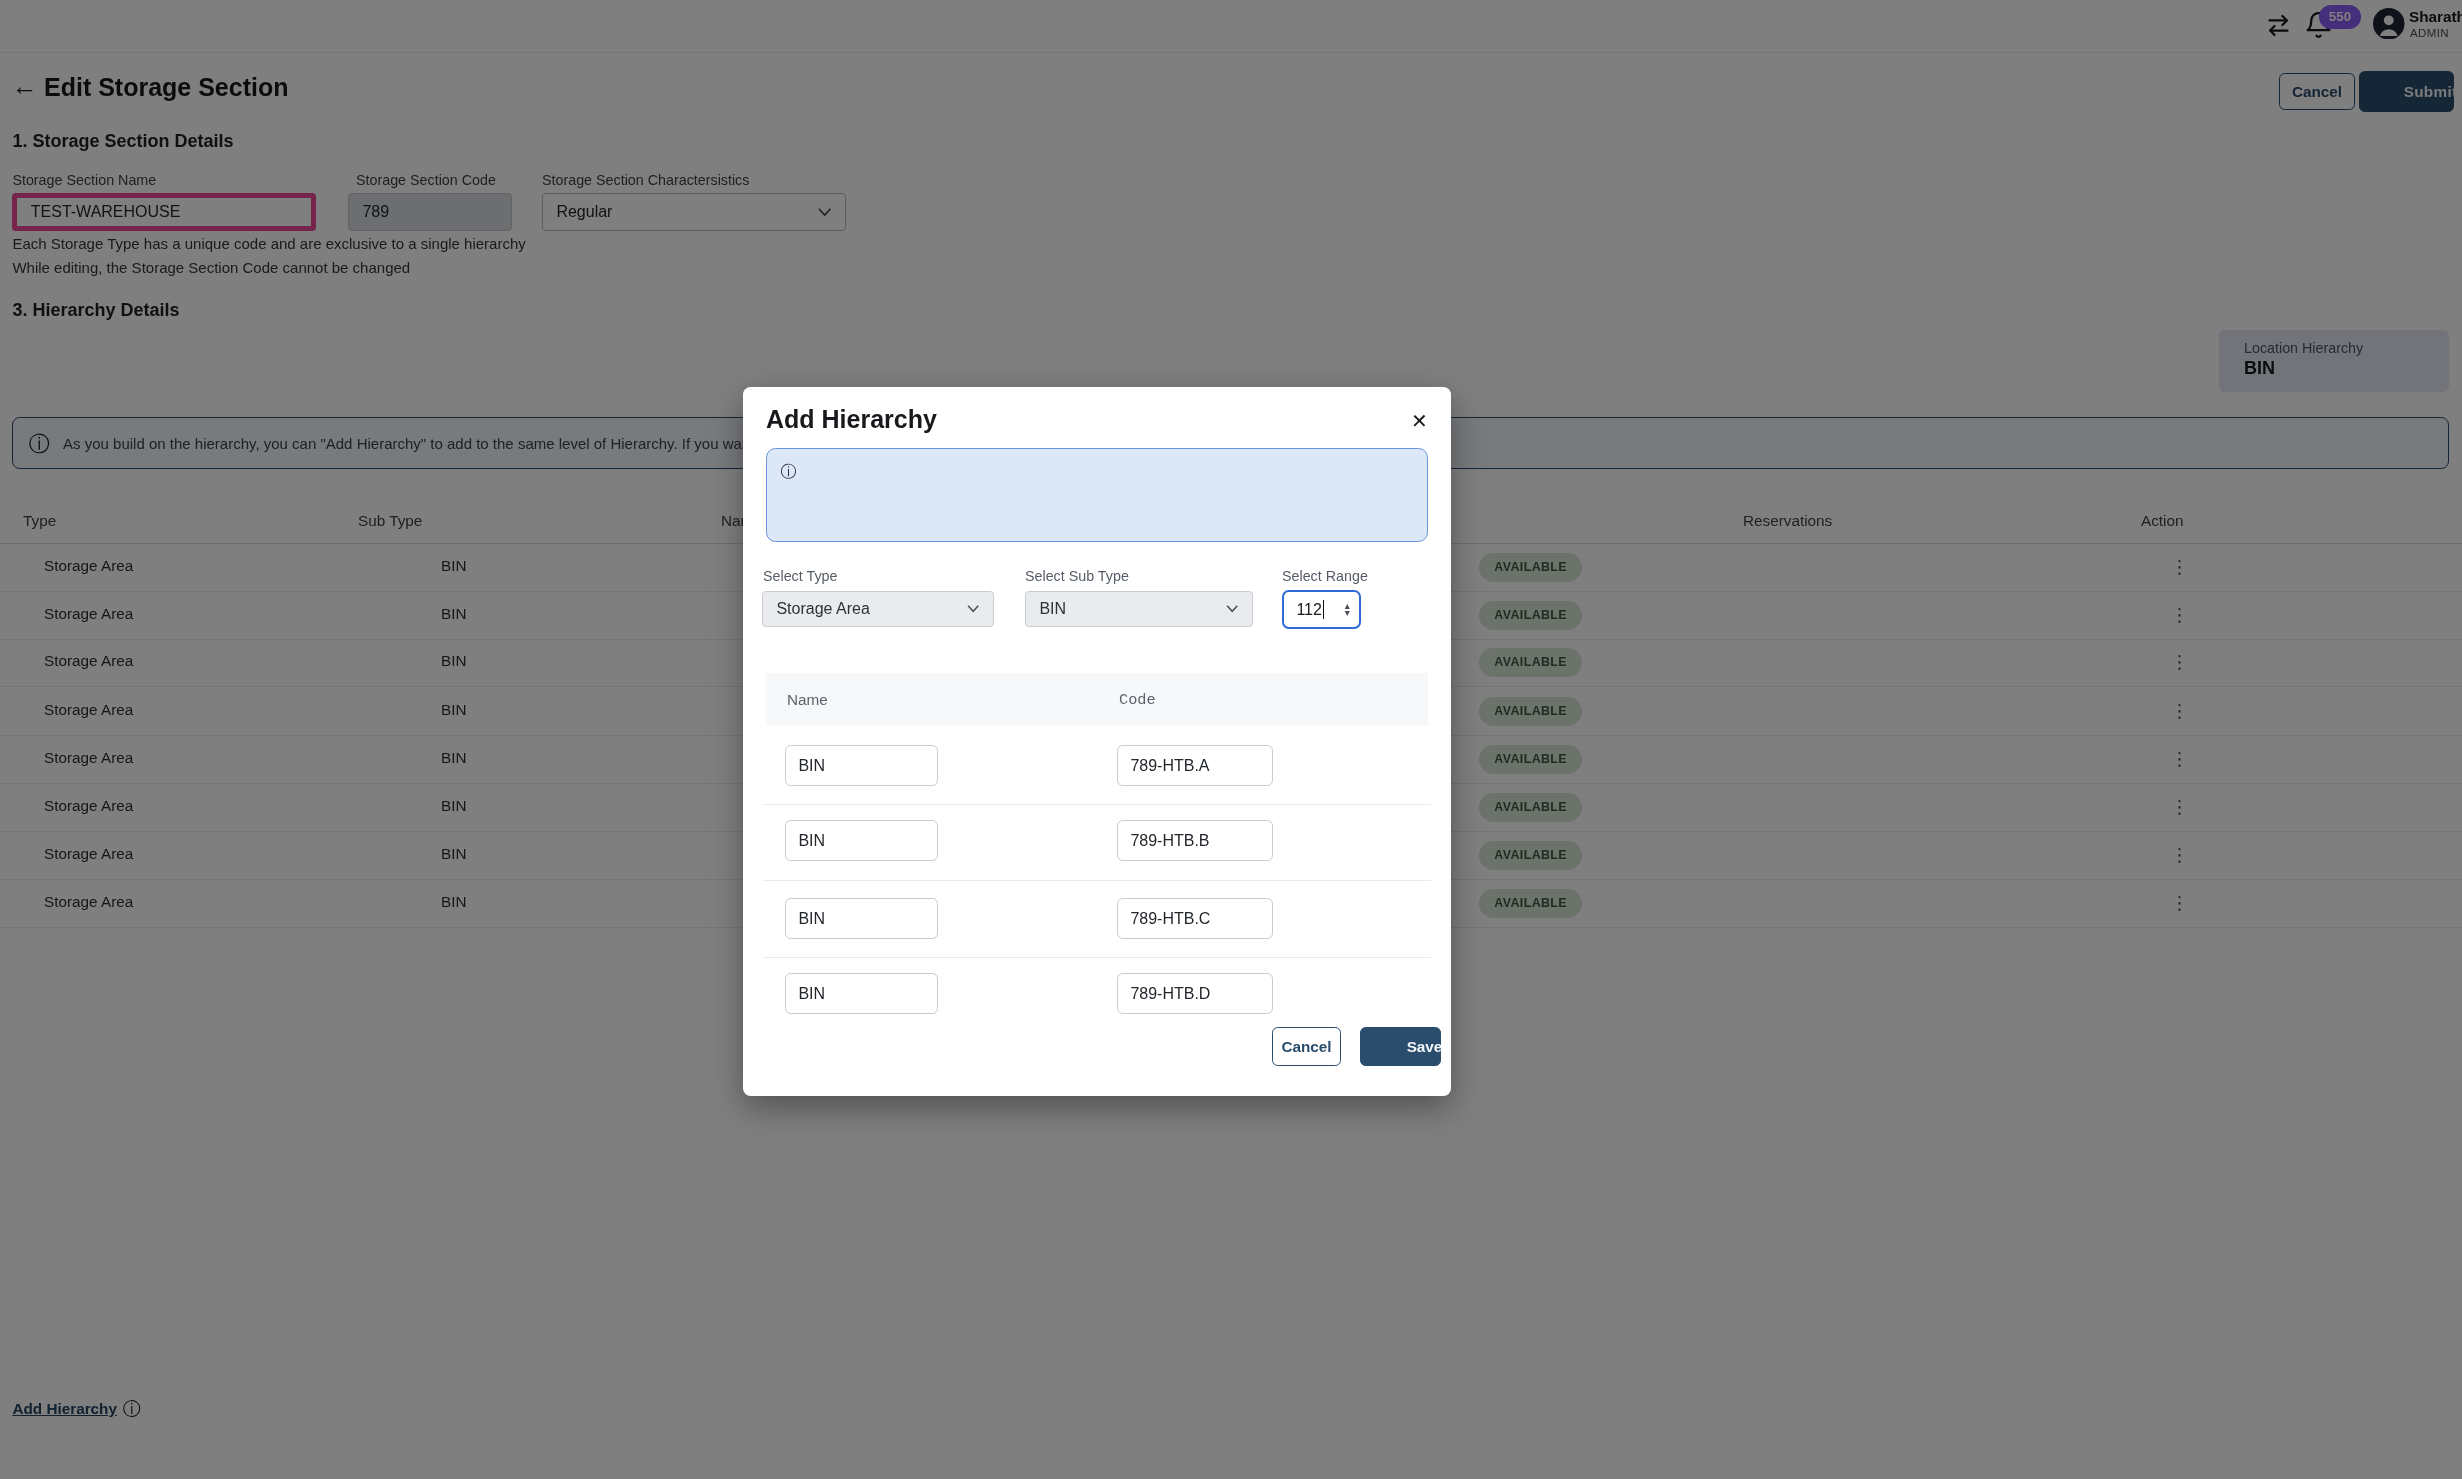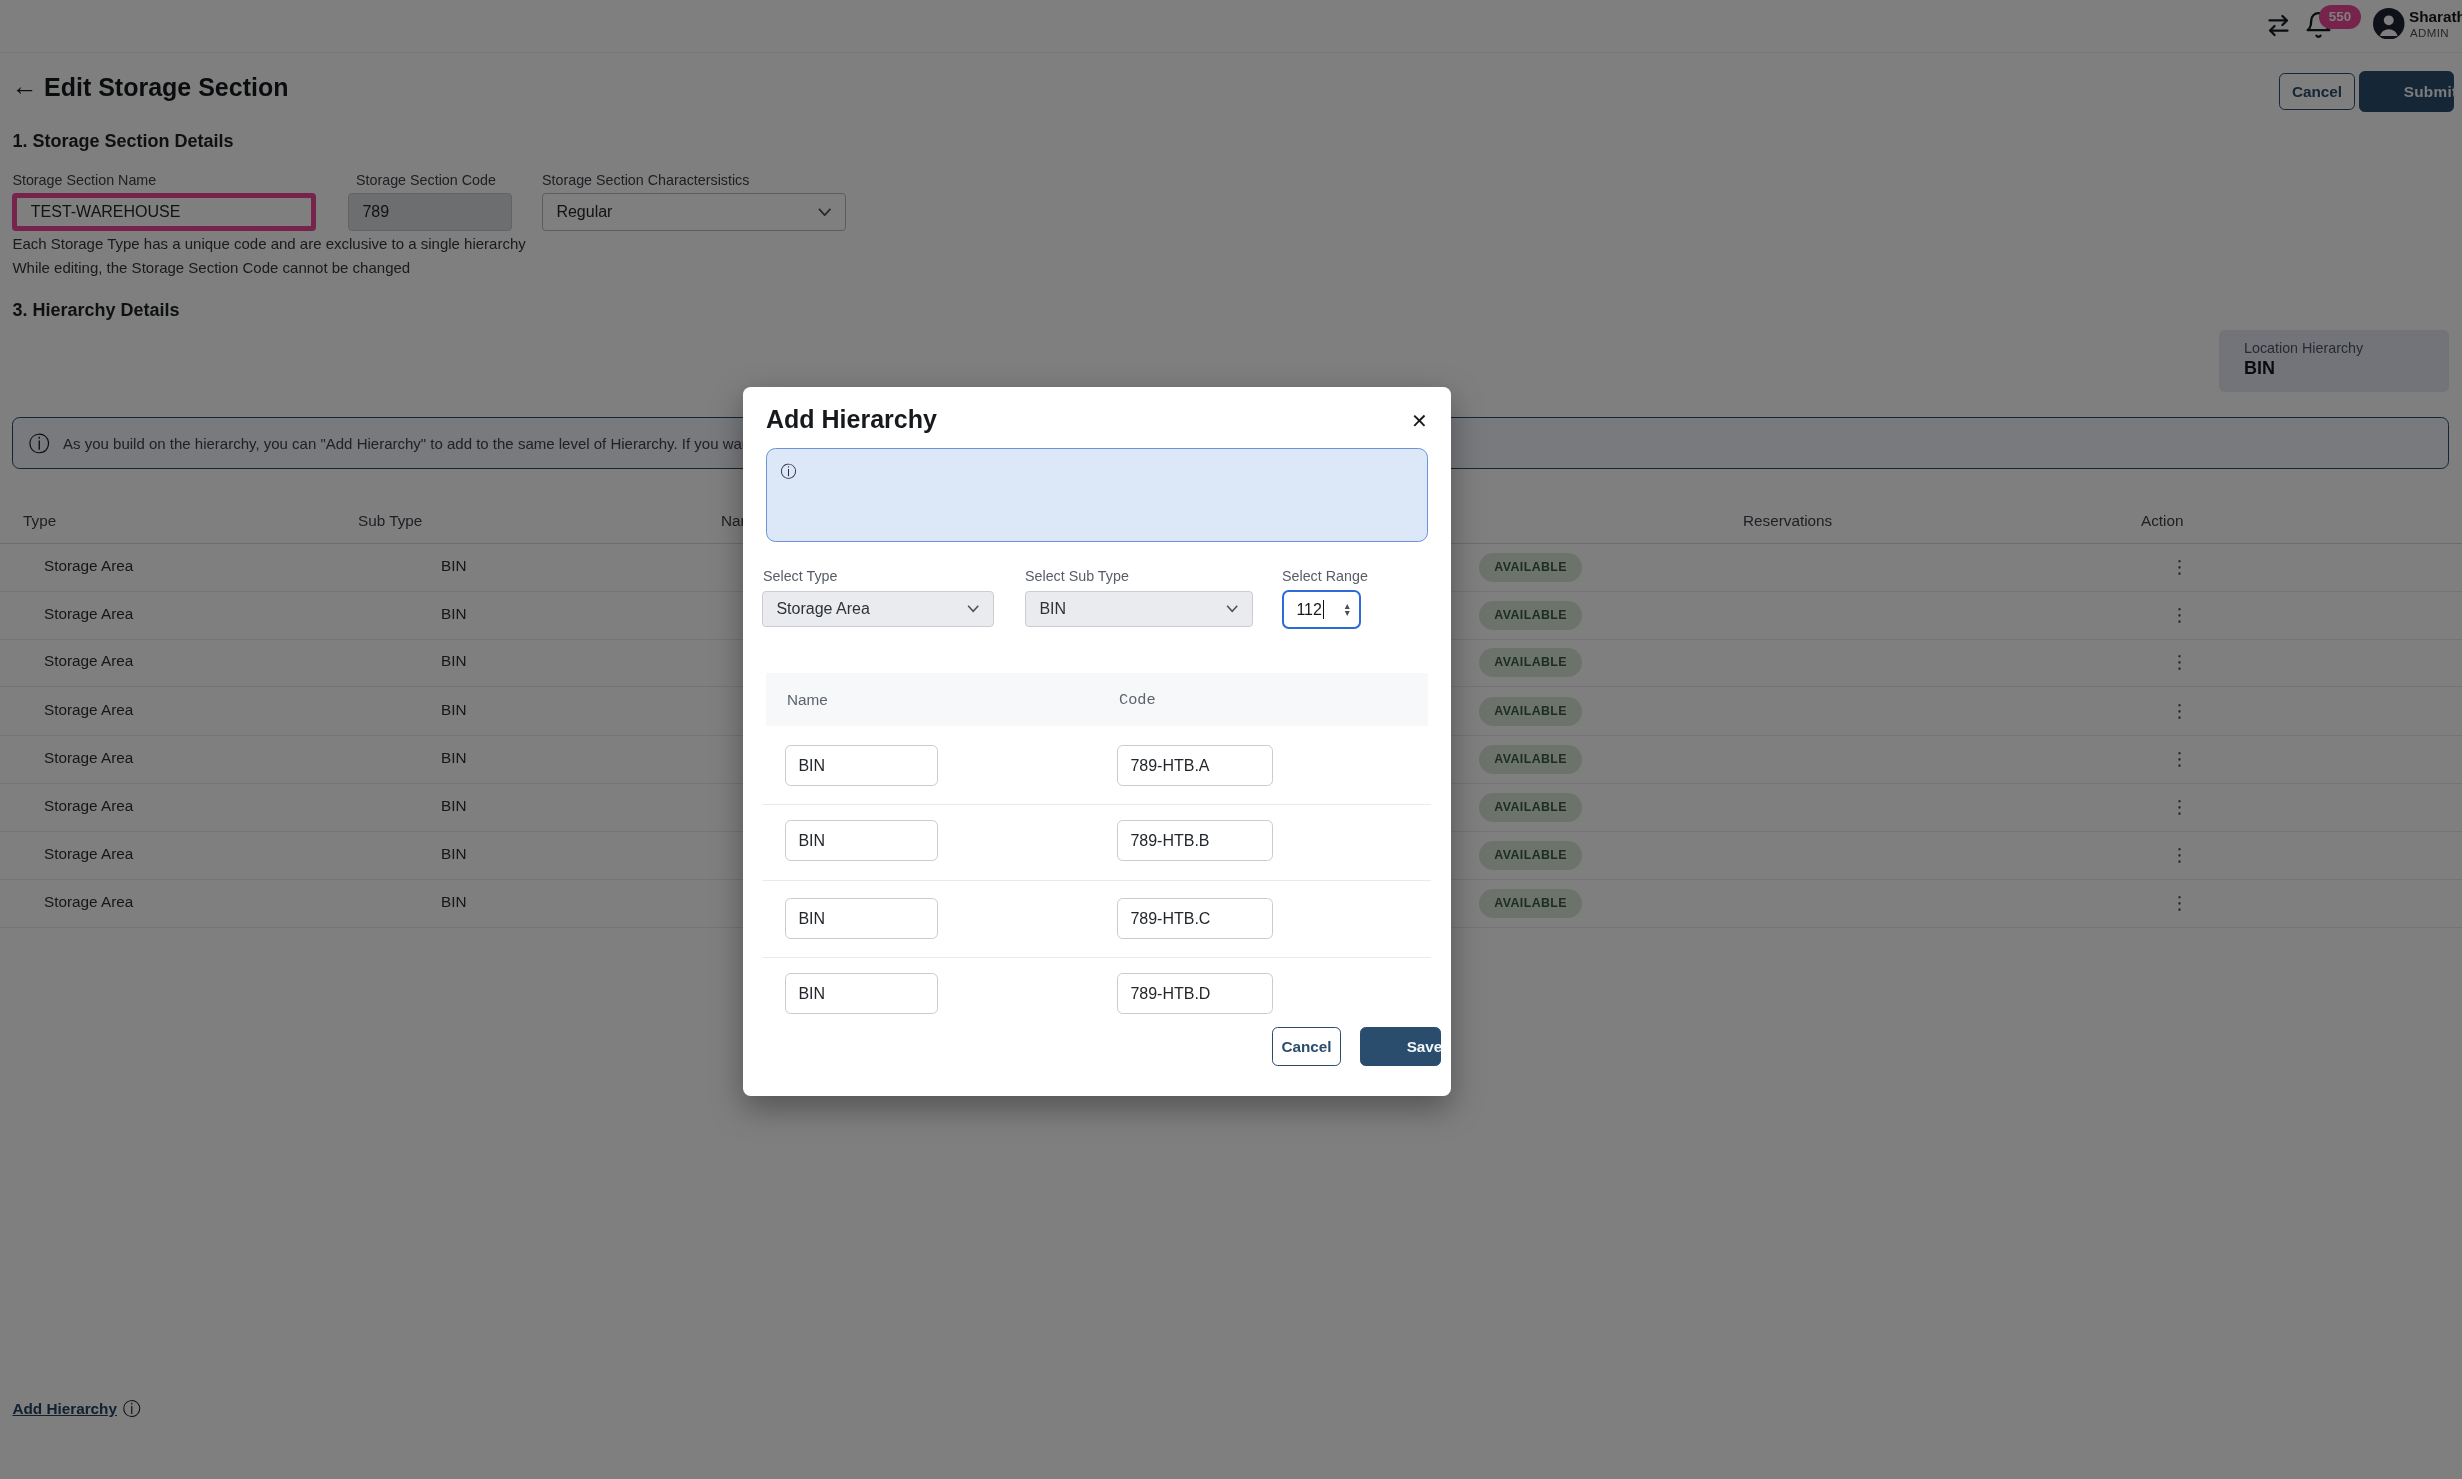--- a/index.html
+++ b/index.html
@@ -10,21 +10,21 @@
     -webkit-font-smoothing:antialiased;
   }
   .abs{position:absolute;}
 
   
   .topbar{position:absolute;left:0;top:0;width:2462px;height:52px;background:#fff;border-bottom:1px solid #ececec;}
   .icon-swap{position:absolute;left:2265px;top:12.4px;width:27px;height:27px;}
   .bell-wrap{position:absolute;left:2304px;top:9.5px;width:29px;height:32px;}
   .notif-badge{
     position:absolute;left:2319px;top:4.8px;min-width:42px;height:24px;border-radius:12.4px;
-    background:#ec4899;color:#fff;font-size:13.4px;font-weight:700;
+    background:#8b5cf6;color:#fff;font-size:13.4px;font-weight:700;
     display:flex;align-items:center;justify-content:center;padding:0 7.6px;box-sizing:border-box;
   }
   .avatar{position:absolute;left:2373px;top:7.6px;width:31.5px;height:31.5px;}
   .user-name{position:absolute;left:2409px;top:7.6px;font-size:15.3px;font-weight:600;color:#15181c;}
   .user-role{position:absolute;left:2410px;top:27px;font-size:11.5px;color:#4a4f55;letter-spacing:0.4px;}
 
   
   .back-arrow{position:absolute;left:9.5px;top:71px;width:30.5px;height:30.5px;font-size:26px;color:#1c1c1c;display:flex;align-items:center;justify-content:center;cursor:pointer;}
   .page-title{position:absolute;left:44px;top:73px;font-size:25px;font-weight:700;color:#17191c;}
   .btn{display:flex;align-items:center;justify-content:center;border-radius:5.7px;font-weight:700;box-sizing:border-box;cursor:pointer;}

